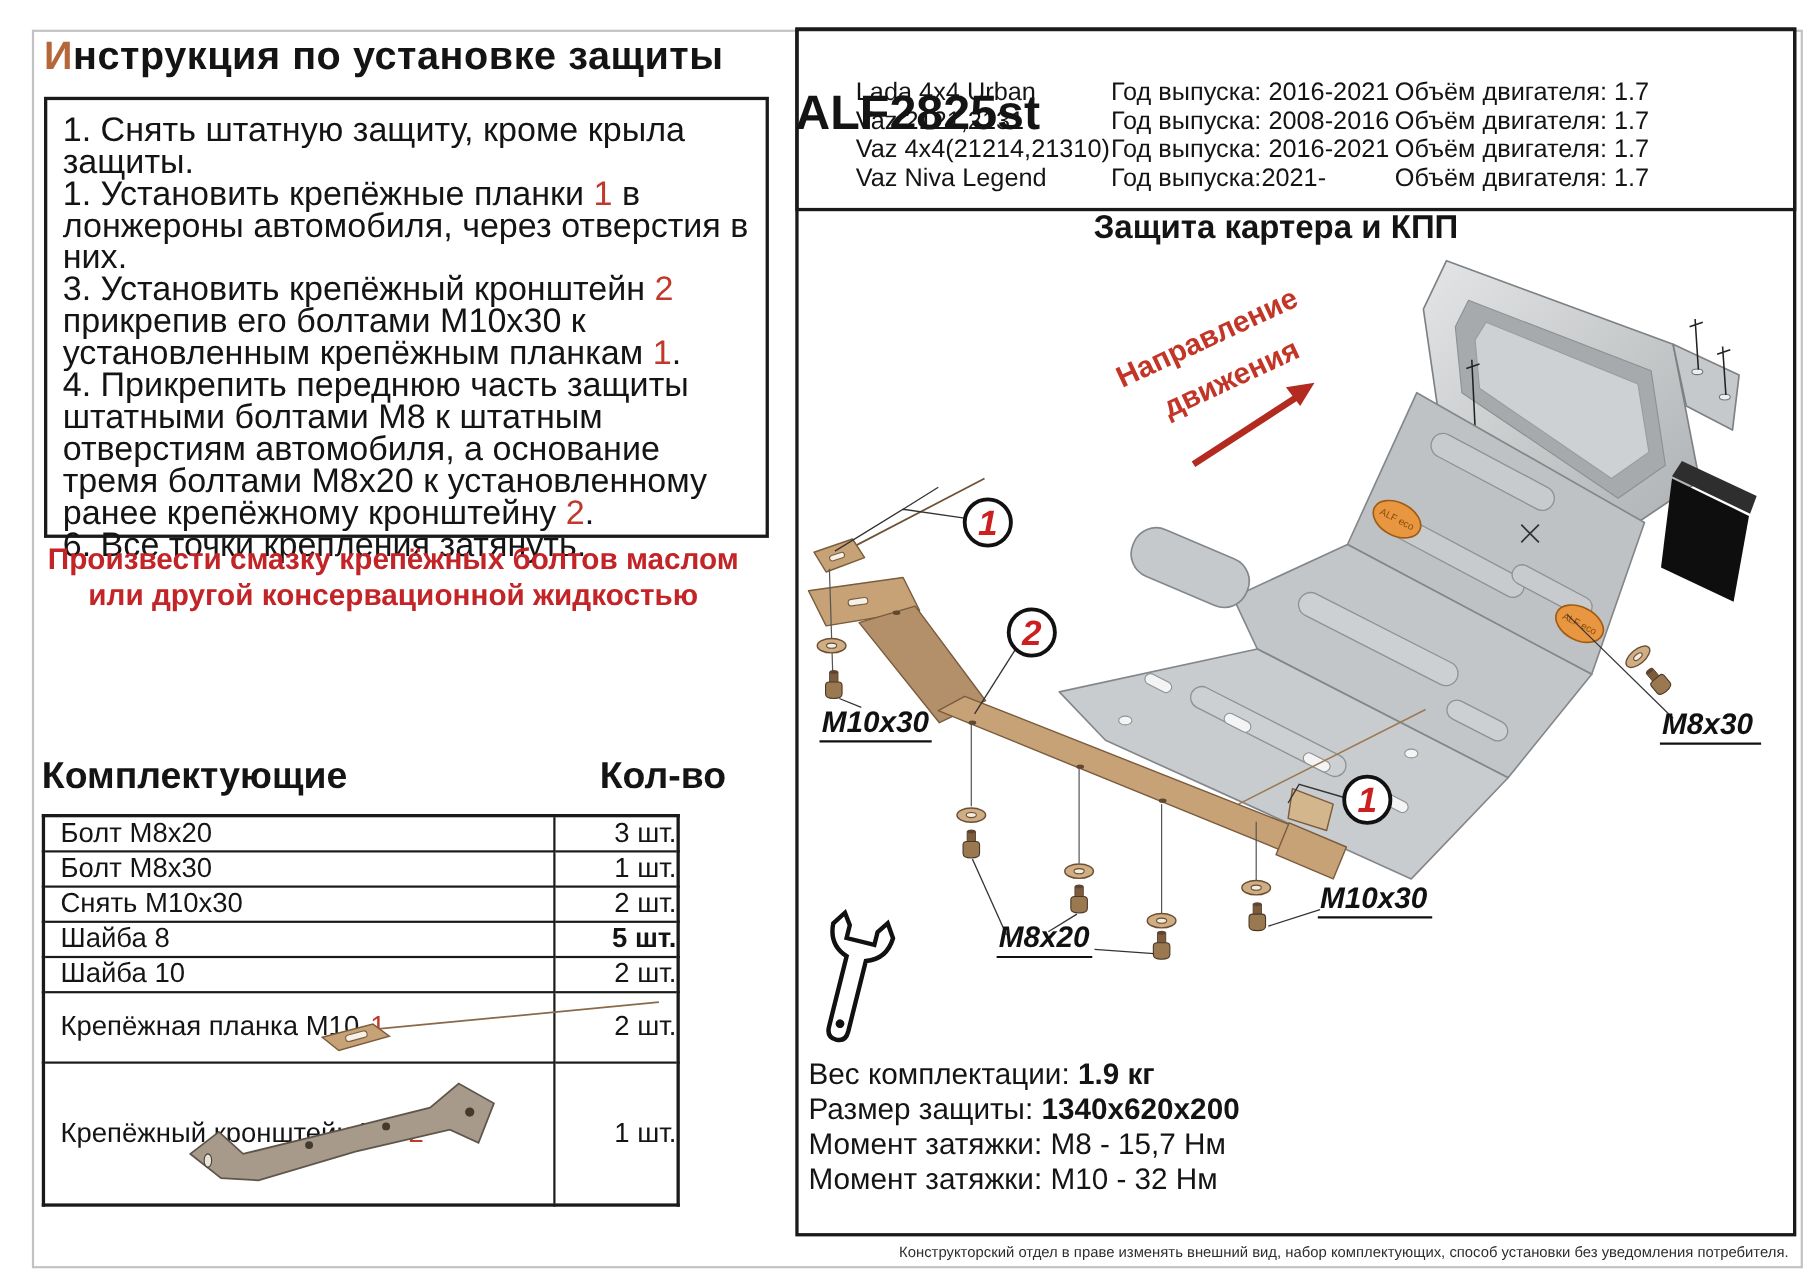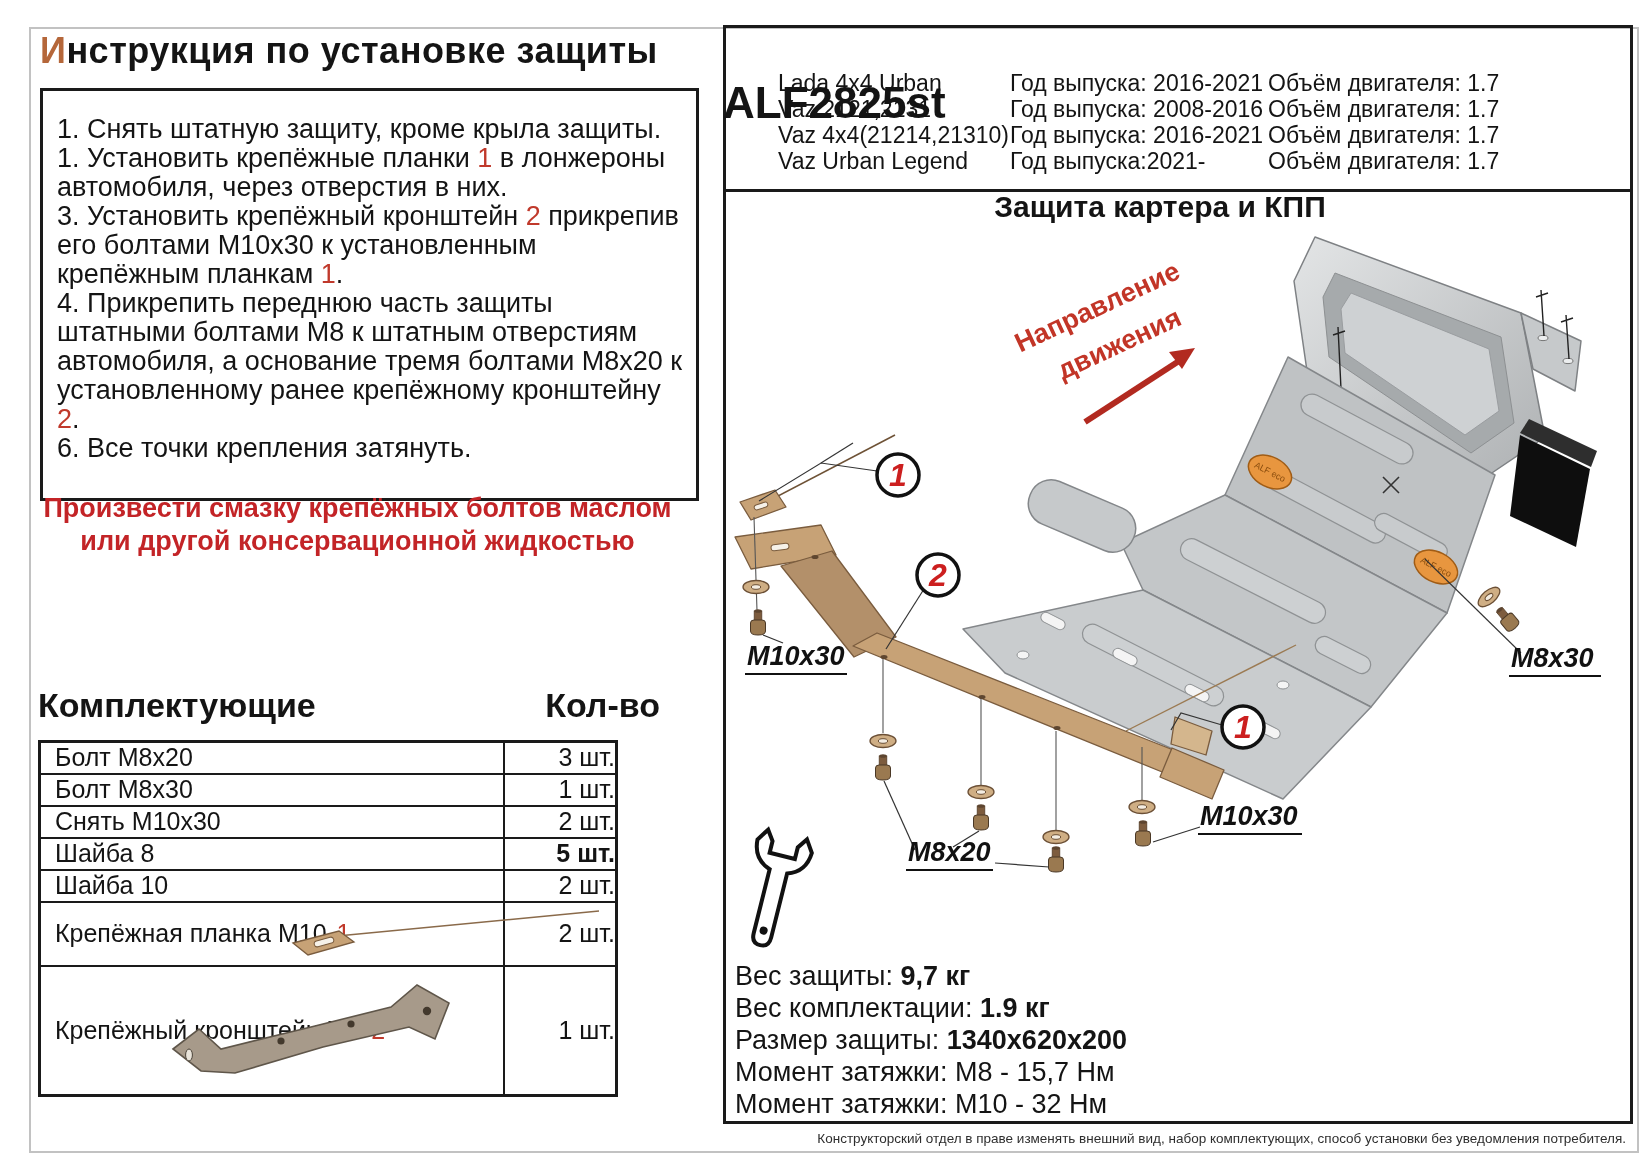--- a/index.html
+++ b/index.html
@@ -5,21 +5,21 @@
   html,body{margin:0;padding:0;}
   body{width:1642px;height:1168px;position:relative;background:#fff;
        font-family:"Liberation Sans",sans-serif;color:#141414;overflow:hidden;}
   .abs{position:absolute;}
   .page-frame{left:29px;top:27px;width:1606px;height:1122px;border:2px solid #c2c2c2;}
 
   
   .doc-title{left:40px;top:30px;font-size:36px;font-weight:bold;letter-spacing:.5px;white-space:nowrap;}
   .doc-title .first{color:#b5673a;}
   .instr-box{left:40px;top:88px;width:629px;height:383px;border:3px solid #1a1a1a;
-             padding:24px 10px 0 14px;font-size:27px;line-height:29px;}
+             padding:12px 10px 0 14px;font-size:31px;line-height:29px;}
   .instr-item{margin:0;}
   .accent-num{color:#c0392b;}
   .warning{left:40px;top:492px;width:635px;text-align:center;color:#c32427;
            font-weight:bold;font-size:27px;line-height:33px;}
   .parts-header{left:38px;top:686px;width:622px;display:flex;justify-content:space-between;
                 font-size:34px;font-weight:bold;}
   .parts-table{left:38px;top:740px;width:580px;border-collapse:collapse;table-layout:fixed;}
   .parts-table td{border:2px solid #1a1a1a;font-size:25px;padding:0 0 0 14px;vertical-align:middle;}
   .parts-table{border:3px solid #1a1a1a;}
   .parts-table td.qty{text-align:right;width:96px;}
@@ -141,21 +141,21 @@
       <span>Vaz 2121,2131</span>
       <span>Год выпуска: 2008-2016</span>
       <span>Объём двигателя: 1.7</span>
     </div>
     <div class="veh-row">
       <span>Vaz 4x4(21214,21310)</span>
       <span>Год выпуска: 2016-2021</span>
       <span>Объём двигателя: 1.7</span>
     </div>
     <div class="veh-row">
-      <span>Vaz Urban Legend</span>
+      <span>Vaz Niva Legend</span>
       <span>Год выпуска:2021-</span>
       <span>Объём двигателя: 1.7</span>
     </div>
   </div>
 
 <div class="abs diagram-title">Защита картера и КПП</div>
 
 <svg class="abs" style="left:723px;top:185px" width="904" height="770" viewBox="0 0 904 770">
   <defs>
     <linearGradient id="gF" x1="0" y1="0" x2="1" y2="1">
@@ -308,19 +308,18 @@
     <line x1="786" y1="491" x2="878" y2="491" stroke="#111" stroke-width="2"></line>
   </g>
 
   <g transform="translate(52,700) rotate(14)">
     <path d="M -9,52 L -9,-14 Q -27,-20 -28,-40 L -20,-52 L -13,-42 L -13,-30 L 13,-30 L 13,-42 L 20,-52 L 28,-40 Q 27,-20 9,-14 L 9,52 Q 9,62 0,62 Q -9,62 -9,52 Z" fill="#fff" stroke="#111" stroke-width="4"></path>
     <circle cx="0" cy="47" r="4" fill="#111"></circle>
   </g>
 </svg>
 
 <div class="abs specs">
-    <div><span>Вес защиты: </span><b>9,7 кг</b></div>
     <div><span>Вес комплектации: </span><b>1.9 кг</b></div>
     <div><span>Размер защиты: </span><b>1340х620х200</b></div>
     <div><span>Момент затяжки:  М8 - 15,7 Нм</span></div>
     <div><span>Момент затяжки:  М10 - 32 Нм</span></div>
   </div>
 <div class="abs footnote">Конструкторский отдел в праве изменять внешний вид, набор комплектующих, способ установки без уведомления потребителя.</div>
 
 </body></html>

